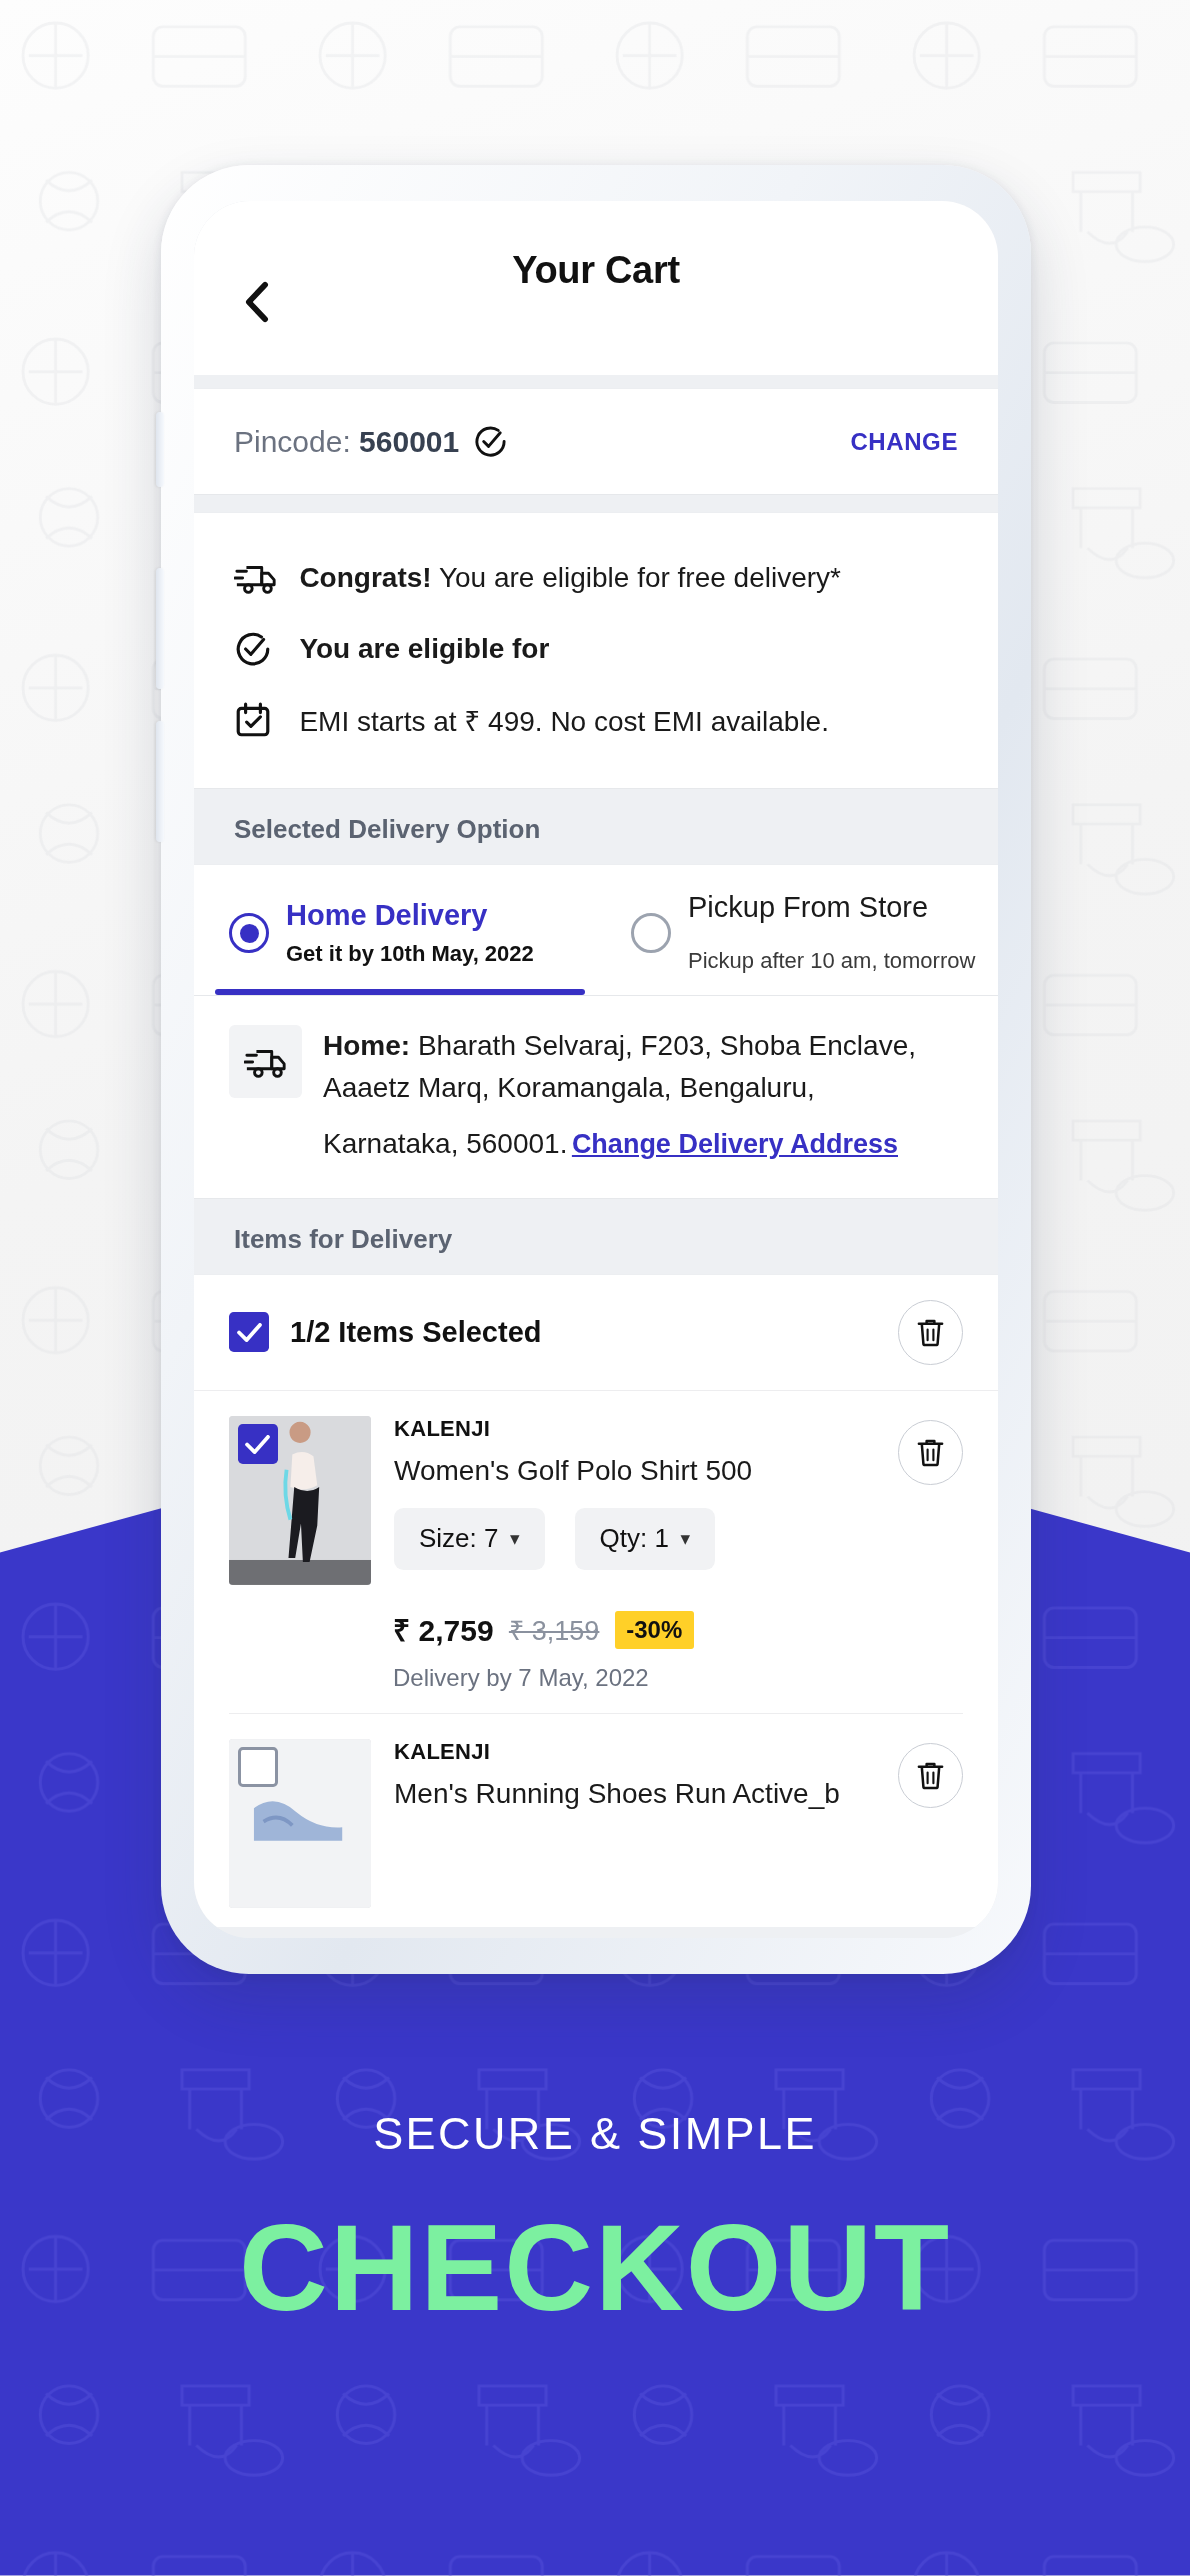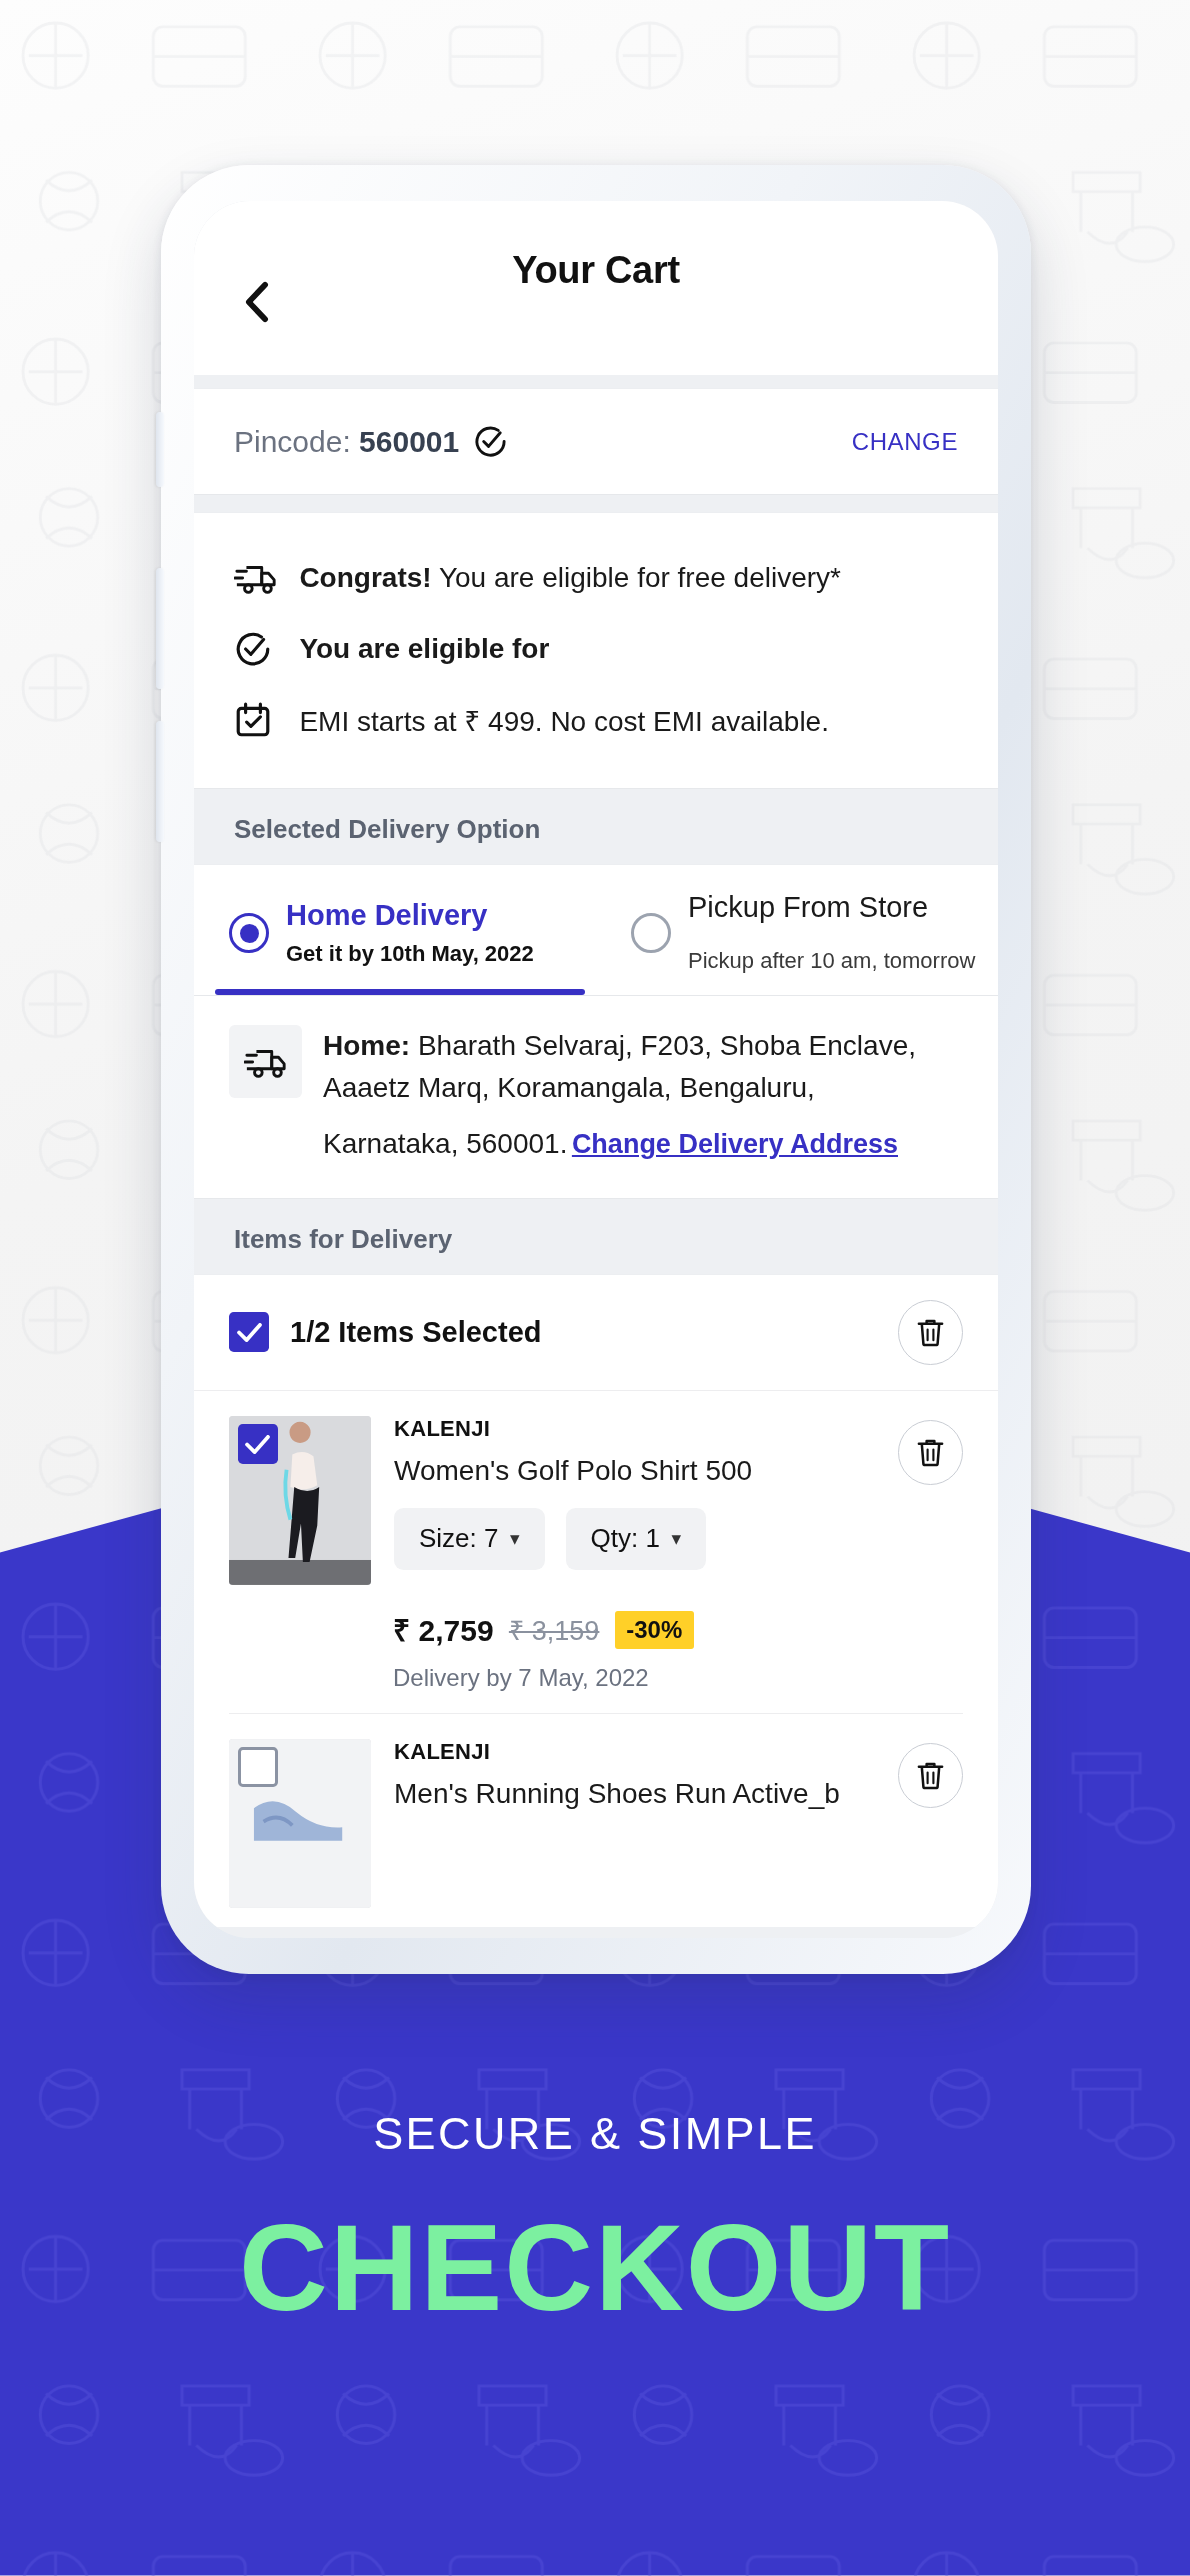--- a/index.html
+++ b/index.html
@@ -80,21 +80,21 @@
     display: flex; align-items: center;
     padding: 0 40px;
     border-top: 1px solid #eceef1;
     border-bottom: 1px solid #e6e8eb;
   }
   #pincode-text { font-size: 30px; color: #6b7280; }
   #pincode-text b { color: #374151; font-weight: 700; }
   #pincode-check { margin-left: 13.4px; display: flex; align-items: center; }
   #change-button {
     margin-left: auto;
-    font-size: 24px; font-weight: 400; color: #3730c4;
+    font-size: 24px; font-weight: 700; color: #3730c4;
     letter-spacing: 0.6px;
   }
 
   
   #eligible-card {
     margin: 17px 0 0 0;
     background: #fff;
     padding: 29px 40px 33px 40px;
     border-top: 1px solid #eceef1;
     border-bottom: 1px solid #e6e8eb;
@@ -191,21 +191,21 @@
   .item-row { display: flex; padding: 25px 35px 19px 35px; position: relative; }
   .item-thumb {
     width: 142px; height: 169px; flex: none;
     position: relative; border-radius: 3.8px; overflow: hidden;
     background: #dcdde0;
   }
   .item-thumb .cbox { position: absolute; left: 8.6px; top: 8.6px; z-index: 3; }
   .item-info { padding-left: 23px; flex: 1; min-width: 0; }
   .item-brand { font-size: 22px; font-weight: 700; color: #111; letter-spacing: 0.3px; }
   .item-name { font-size: 28px; color: #1a1a1a; margin-top: 13.4px; }
-  .item-selects { display: flex; gap: 21px; margin-top: 21px; }
+  .item-selects { display: flex; gap: 30px; margin-top: 21px; }
   .sel-pill {
     background: #f1f2f4; border-radius: 9.6px;
     padding: 15.3px 25px;
     font-size: 26px; color: #111;
     display: flex; align-items: center; gap: 11.5px;
   }
   .chev { font-size: 19px; color: #333; }
   .item-price-row {
     display: flex; align-items: center; gap: 15.3px;
     padding: 5.8px 0 0 199px;

